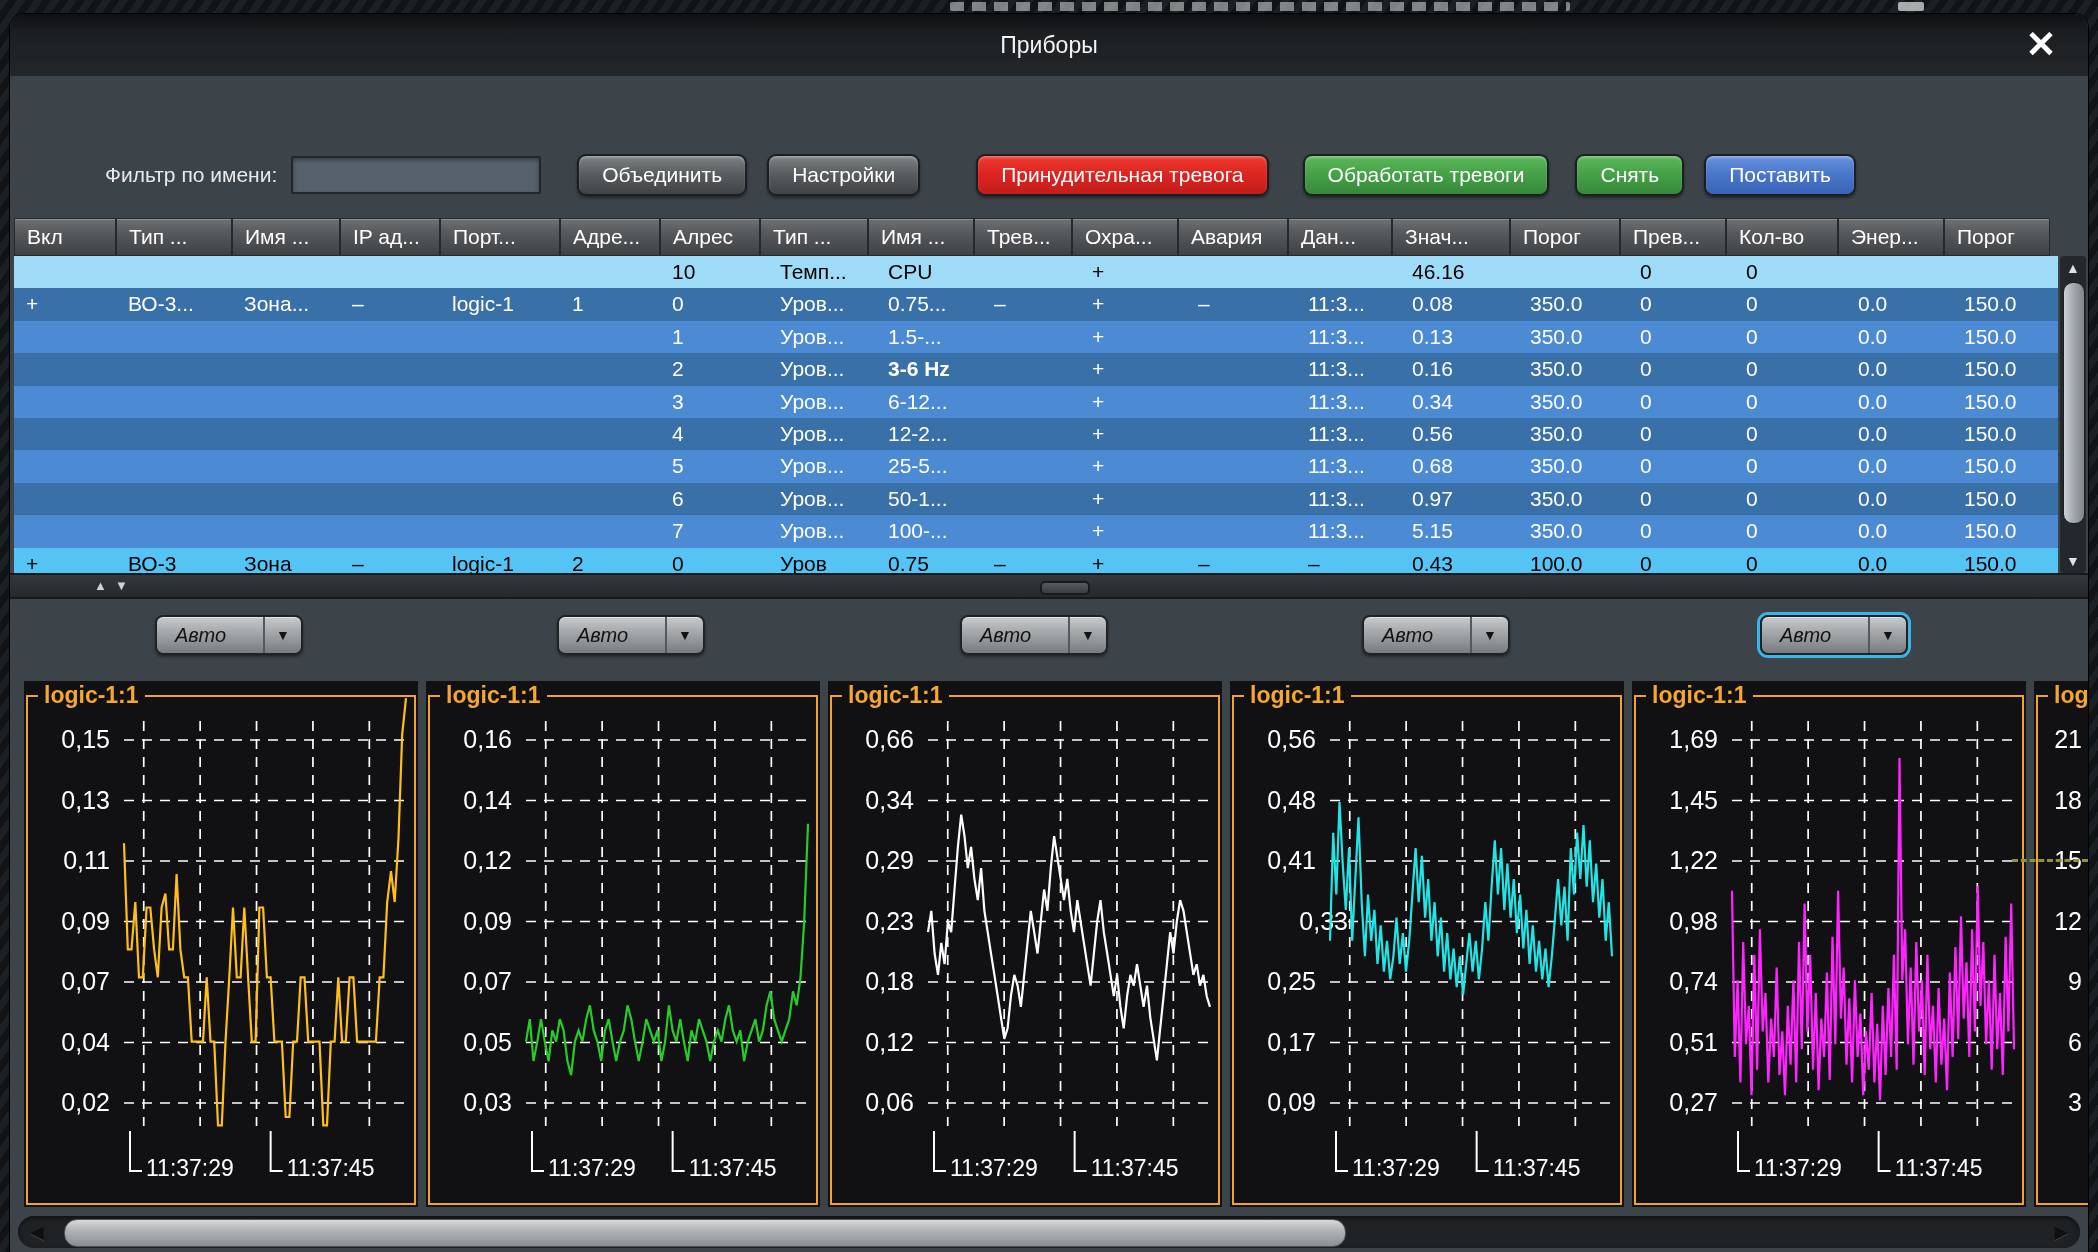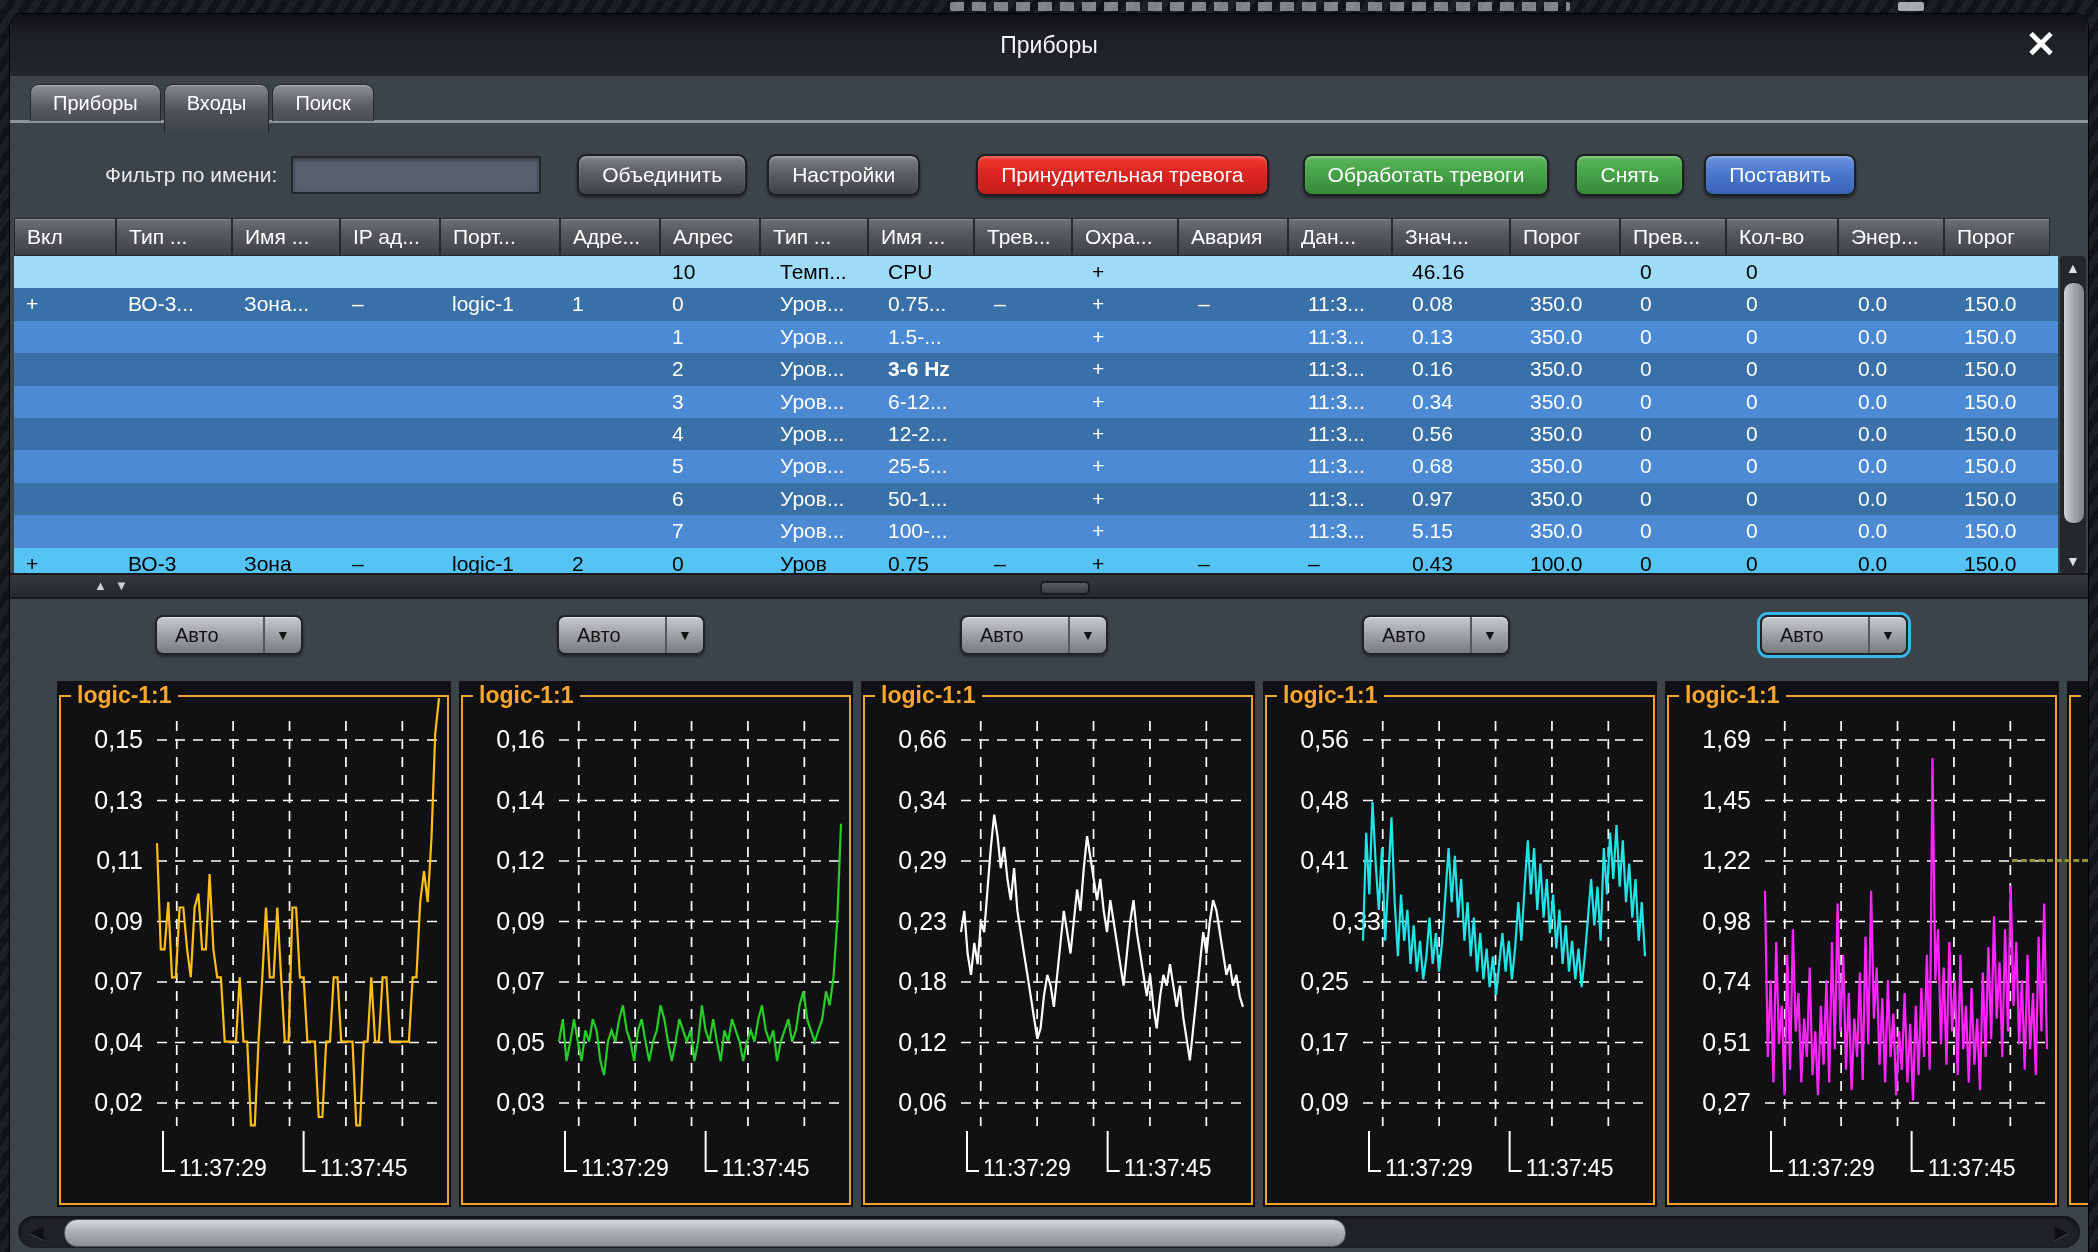--- a/index.html
+++ b/index.html
@@ -73,27 +73,27 @@
   
   .splitter{position:absolute;left:0;top:559px;width:100%;height:26px;
     background:linear-gradient(#34383c,#25292c);border-top:2px solid #17191b;border-bottom:2px solid #17191b;box-sizing:border-box;cursor:row-resize;}
   .sp-arrows{position:absolute;left:84px;top:3px;color:#cfd3d5;font-size:13px;letter-spacing:8px;}
   .sp-grip{position:absolute;left:1030px;top:6px;width:46px;height:10px;border-radius:5px;
     background:linear-gradient(#585c5f,#3a3e41);border:2px solid #191c1e;}
 
   
   .dd{position:absolute;top:601px;width:148px;height:40px;border-radius:8px;border:2px solid #202326;
     background:linear-gradient(#c7cbce,#a2a6a9 45%,#787c7f);display:flex;box-sizing:border-box;cursor:pointer;
-    box-shadow:inset 0 1px 0 rgba(255,255,255,.5),0 2px 3px rgba(0,0,0,.4);}
+    box-shadow:inset 0 1px 0 rgba(255,255,255,.5),0 2px 3px rgba(0,0,0,.4);font-style:italic;}
   .dd.focused{box-shadow:0 0 0 3px #38b6ea,inset 0 1px 0 rgba(255,255,255,.5);}
   .dd .val{flex:1;line-height:36px;padding-left:18px;color:#121212;font-size:20px;}
   .dd .arr{width:36px;border-left:2px solid #55595c;text-align:center;line-height:36px;color:#131313;font-size:14px;}
 
   
-  .chart{position:absolute;top:667px;width:394px;height:526px;background:#111114;margin-left:33px;}
+  .chart{position:absolute;top:667px;width:394px;height:526px;background:#111114;}
   .frame{position:absolute;left:2px;right:2px;top:14px;bottom:2px;border:2px solid #f2a22e;}
   .ctitle{position:absolute;left:14px;top:1px;padding:0 6px;background:#111114;color:#f7a72f;
     font-size:23px;font-weight:bold;z-index:2;white-space:nowrap;}
   .ylab{position:absolute;text-align:right;color:#fff;font-size:25px;}
   .xlab{position:absolute;color:#fff;font-size:23px;top:474px;}
   .chart svg{position:absolute;left:0;top:0;}
 
   .threshold{position:absolute;left:2002px;top:845px;width:76px;height:0;border-top:3px dashed #8f9236;z-index:5;}
 
   
@@ -111,24 +111,20 @@
 <div class="bg-remnant"></div>
 <div class="bg-remnant2"></div>
 
 <div class="dialog">
 
   <div class="titlebar">
     <span class="title">Приборы</span>
     <span class="close">✕</span>
   </div>
 
-  <div class="tabs">
-    <div class="tabs-sep"></div>
-    <span id="tabs-holder"><span class="tab">Приборы</span><span class="tab active">Входы</span><span class="tab">Поиск</span></span>
-  </div>
 
   <div class="toolbar">
     <span class="flt-label">Фильтр по имени:</span>
     <input class="flt-input" value="" style="">
     <span id="btn-holder"><button class="btn " style="margin-left: 36px;">Объединить</button><button class="btn " style="margin-left: 20px;">Настройки</button><button class="btn red" style="margin-left: 56px;">Принудительная тревога</button><button class="btn green" style="margin-left: 34px;">Обработать тревоги</button><button class="btn green" style="margin-left: 26px;">Снять</button><button class="btn blue" style="margin-left: 20px;">Поставить</button></span>
   </div>
 
   <div class="thead" id="thead">
       <div class="th" style="width: 102px;">Вкл</div>
       <div class="th" style="width: 116px;">Тип ...</div>

